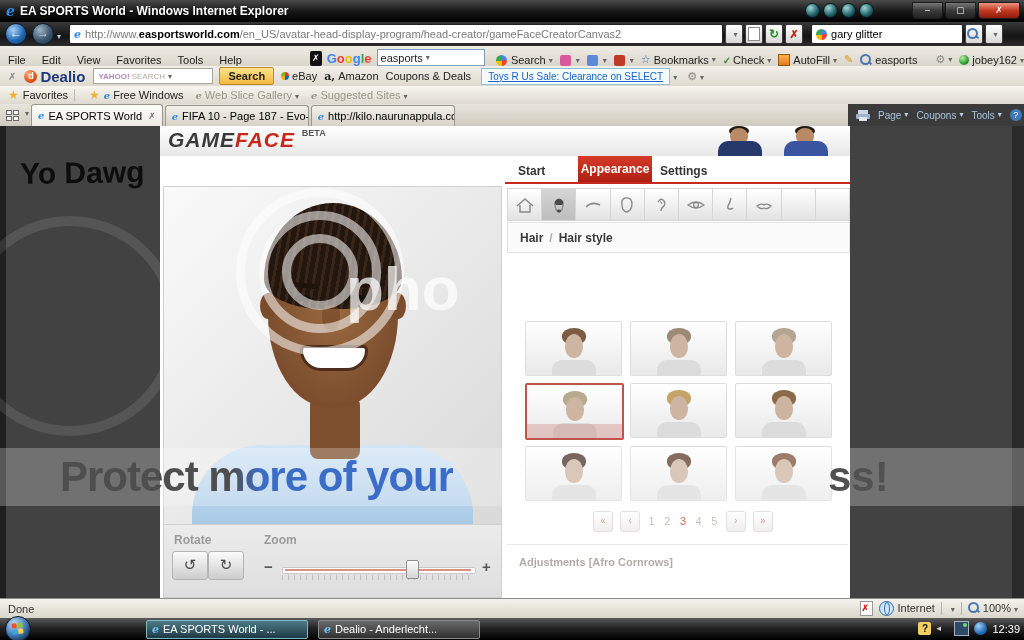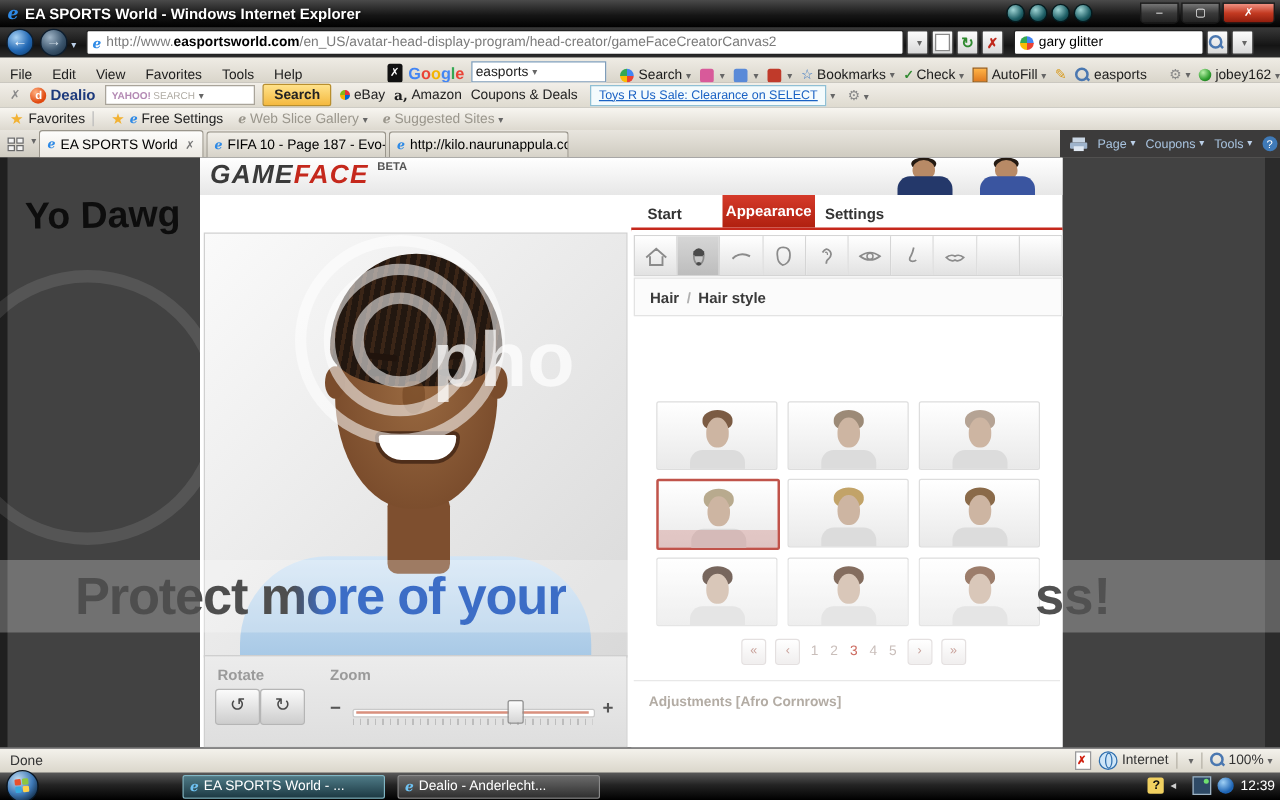--- a/index.html
+++ b/index.html
@@ -47,21 +47,21 @@
   .check-ico{color:#2f8a2f;font-weight:bold;font-size:10px;margin-right:2px;}
   .autofill-ico{width:10px;height:10px;background:linear-gradient(#ffb347,#e07b20);border:1px solid #9a5a10;margin-right:3px;}
   .pen-ico{color:#d89a1c;font-size:11px;}
   .sq-ico{width:11px;height:11px;border-radius:2px;margin-right:2px;}
   .dot-green{width:10px;height:10px;border-radius:50%;background:radial-gradient(circle at 35% 30%,#b8f0a8,#2f9e2f 60%,#115e11);margin-right:3px;}
 
   
   #dealiorow{left:0;top:66px;width:1024px;height:20px;background:linear-gradient(#f2efe9,#dedacf);border-bottom:1px solid #b9b5aa;display:flex;align-items:center;font-size:11px;color:#222;}
   .x-dim{color:#8a8a8a;font-size:10px;margin-left:8px;}
   .dealio-d{width:13px;height:13px;border-radius:50%;background:radial-gradient(circle at 35% 30%,#ffb080,#e04a10 65%);margin:0 3px 0 8px;color:#fff;font-weight:bold;font-size:9px;text-align:center;line-height:13px;}
-  #dealio-name{font-weight:bold;color:#1d3a7c;font-size:12px;}
+  #dealio-name{font-weight:bold;color:#1d3a7c;font-size:15px;}
   #yahoo-box{width:118px;height:14px;border:1px solid #a9a49a;background:#fff;margin-left:8px;display:flex;align-items:center;font-size:8px;overflow:hidden;}
   .yh-p{color:#b48ab4;font-weight:bold;margin-left:4px;} .yh-s{color:#b0aca4;margin-left:2px;}
   #dealio-search{height:16px;padding:0 8px;margin-left:6px;background:linear-gradient(#ffe28a,#f4b93f);border:1px solid #b98f2e;border-radius:2px;font-size:11px;font-weight:bold;display:flex;align-items:center;}
   .ebay-dot{width:8px;height:8px;border-radius:50%;background:conic-gradient(#e53238 0 25%,#0064d2 25% 50%,#f5af02 50% 75%,#86b817 75%);margin-right:3px;}
   .amz-a{font-family:"DejaVu Serif",serif;font-weight:bold;font-size:11px;color:#1c1c1c;margin-right:3px;}
   #deal-link-box{margin-left:10px;height:15px;padding:0 6px;background:#f4fbfd;border:1px solid #8fbfd4;display:flex;align-items:center;}
   #deal-link-box span{color:#1a62c4;text-decoration:underline;font-size:10px;}
   .gear-ico{color:#8a8a8a;font-size:11px;margin-left:10px;}
 
   
@@ -317,21 +317,21 @@
     <span class="chev"></span>
     <span class="gear-ico chev">⚙</span>
   </div>
 
   <div class="abs" id="favrow">
     <span class="star-gold">★</span>
     <span>Favorites</span>
     <div class="fav-sep"></div>
     <span class="star-gold">★</span>
     <span class="e-ico" style="font-size:10px;margin-right:3px;">e</span>
-    <span>Free Settings</span>
+    <span>Free Windows</span>
     <span class="e-ico dim" style="font-size:10px;margin:0 3px 0 12px;">e</span>
     <span class="dim chev">Web Slice Gallery</span>
     <span class="e-ico dim" style="font-size:10px;margin:0 3px 0 12px;">e</span>
     <span class="dim chev">Suggested Sites</span>
   </div>
 
   <div class="abs" id="tabrow">
     <div id="qt-ico">
         <i></i>
         <i></i>

